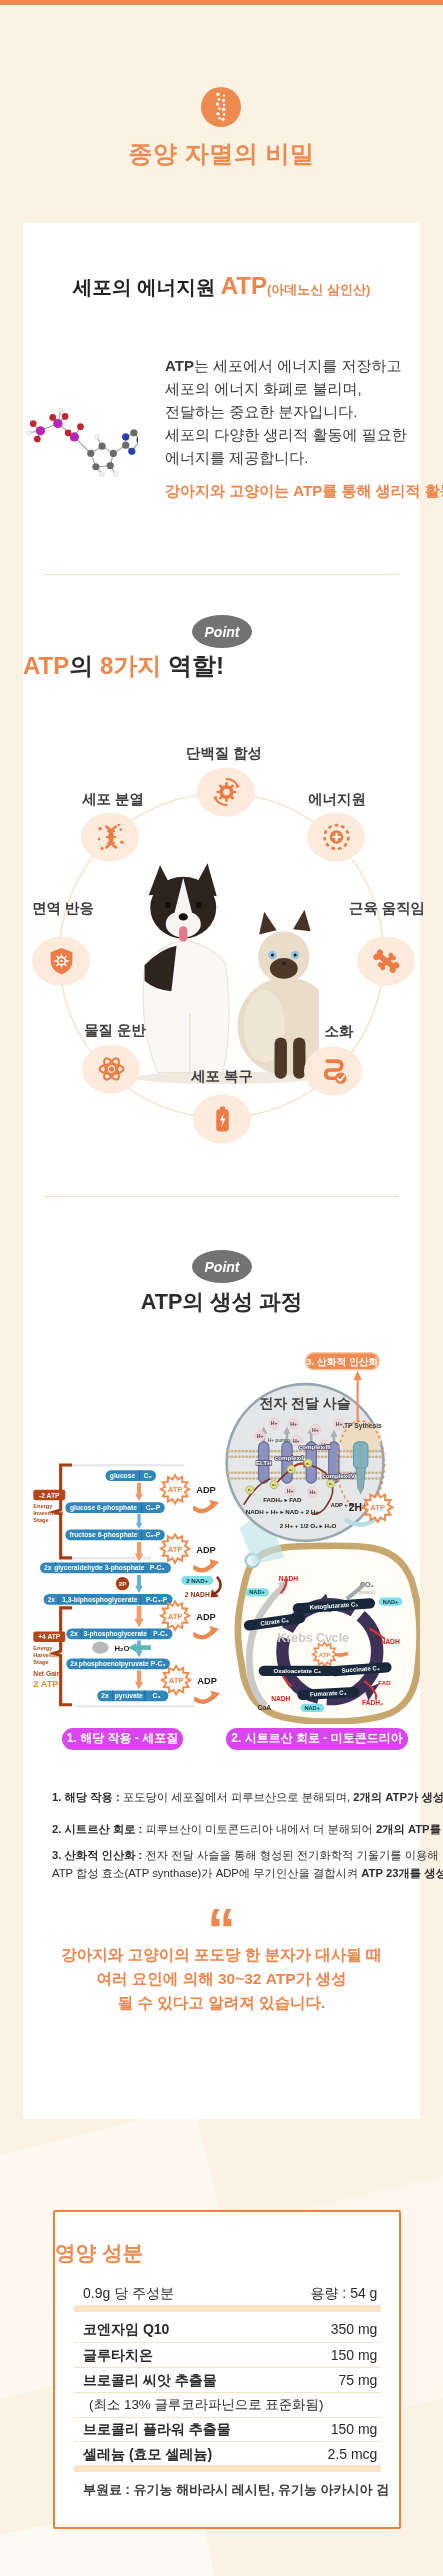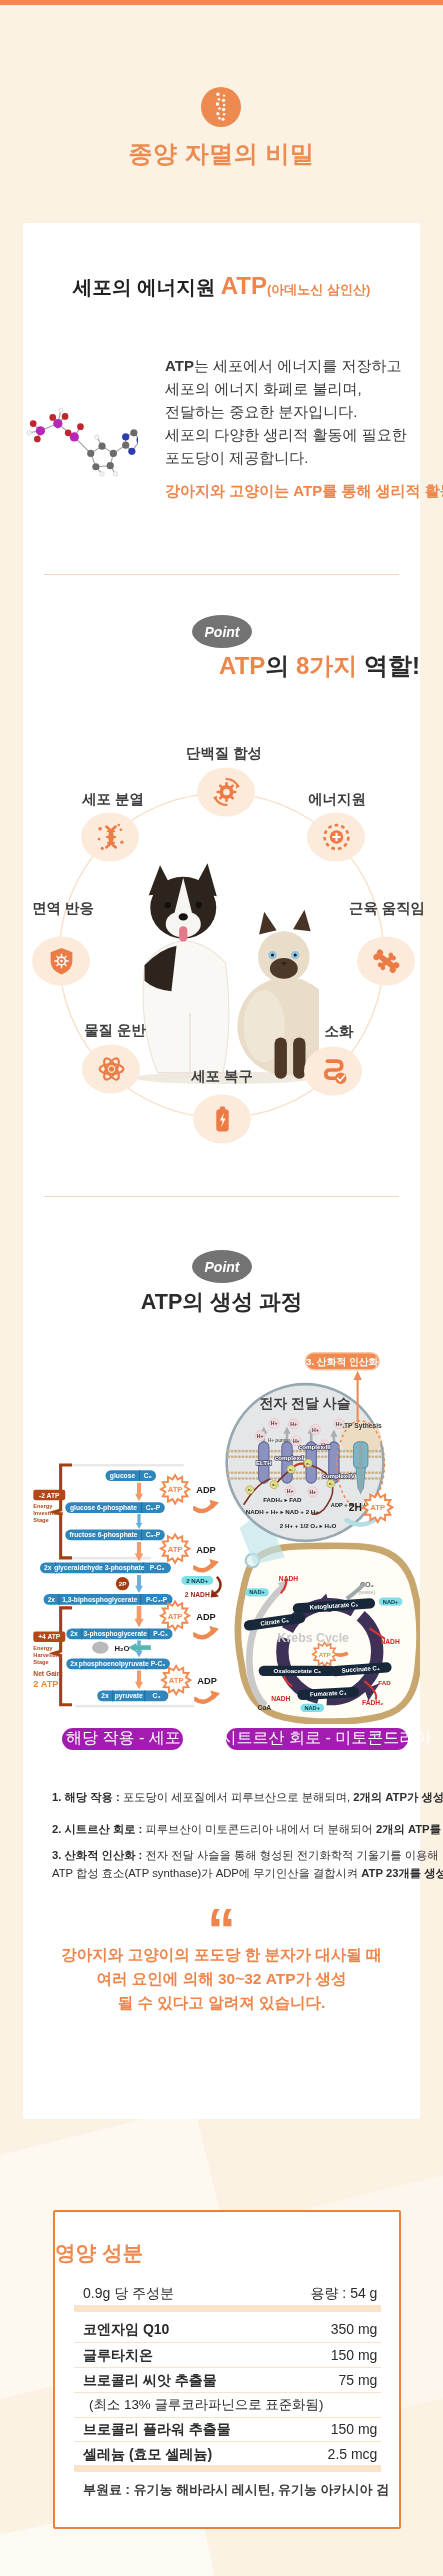--- a/index.html
+++ b/index.html
@@ -13,25 +13,25 @@
   .h1{width:397px;text-align:center;white-space:nowrap}
   .h1 .t1{font-size:19.6px;font-weight:800;color:#222}
   .h1 .t2{font-size:24px;font-weight:800;color:#F0854B}
   .h1 .t3{font-size:13px;font-weight:700;color:#F0854B}
   .para{font-size:15px;line-height:23px;color:#3A3A3A;white-space:nowrap}
   .para .ln{display:block}
   .para2{font-size:15px;line-height:23px;font-weight:700;color:#F0854B;white-space:nowrap}
   .divider{height:1px;background:#F4D8BA}
   .pointbadge{width:60px;height:33px;border-radius:50%;background:#737373;display:flex;align-items:center;justify-content:center}
   .pointbadge span{color:#fff;font-style:italic;font-weight:700;font-size:14px}
-  .h2{width:397px;text-align:right;font-size:24px;font-weight:800;color:#2B2B2B;white-space:nowrap}
+  .h2{width:397px;text-align:left;font-size:24px;font-weight:800;color:#2B2B2B;white-space:nowrap}
   .h3{width:397px;text-align:center;font-size:21.6px;font-weight:600;color:#2B2B2B}
   .node{width:58px;height:49px;border-radius:50%;background:#FCEBDA;display:flex;align-items:center;justify-content:center}
   .nlabel{font-size:14.4px;color:#3D3D3D;white-space:nowrap;font-weight:700}
-  .steppill{background:#a21caf;border-radius:11.3px;color:#fff;font-weight:400;font-size:16px;
+  .steppill{background:#d946ef;border-radius:11.3px;color:#fff;font-weight:700;font-size:12px;
             display:flex;align-items:center;justify-content:center;white-space:nowrap}
   .note{font-size:11.3px;line-height:17.5px;color:#2E2E2E;white-space:nowrap}
   .note .nh,.note .nt{font-weight:700}
   .quotemark{width:397px;text-align:center;font-size:57px;line-height:41px;font-weight:700;color:#F0854B}
   .quote{width:397px;text-align:center;font-size:15.5px;line-height:24px;font-weight:700;color:#F0854B}
   .wedge{background:#FFFFFF;pointer-events:none}
   
   .nbox{width:344px;height:315px;background:#fff;border:2.6px solid #E8823F;border-radius:2.1px}
   .ntitle{width:100%;text-align:left;font-size:20.6px;font-weight:800;color:#EE8A50}
   .nrow-l{font-size:14px;color:#2B2B2B;white-space:nowrap}
@@ -159,21 +159,21 @@
           <circle cx="232" cy="80" r="4.5"></circle>
         </g>
     </g>
   </svg>
 
   <div class="abs para" style="left:165px;top:354px">
     <span class="ln"><b>ATP</b><span>는 세포에서 에너지를 저장하고</span></span>
     <span class="ln">세포의 에너지 화폐로 불리며,</span>
     <span class="ln">전달하는 중요한 분자입니다.</span>
     <span class="ln">세포의 다양한 생리적 활동에 필요한</span>
-    <span class="ln">포도당이 제공합니다.</span>
+    <span class="ln">에너지를 제공합니다.</span>
   </div>
   <div class="abs para2" style="left:165px;top:479px">
     <span class="ln">강아지와 고양이는 ATP를 통해 생리적</span>
     <span class="ln">활동에 필요한 에너지를 얻습니다.</span>
   </div>
 
   <div class="abs divider" style="left:44px;top:574px;width:355px"></div>
 
   <div class="abs pointbadge" style="left:192px;top:615px">
     <span>Point</span>

